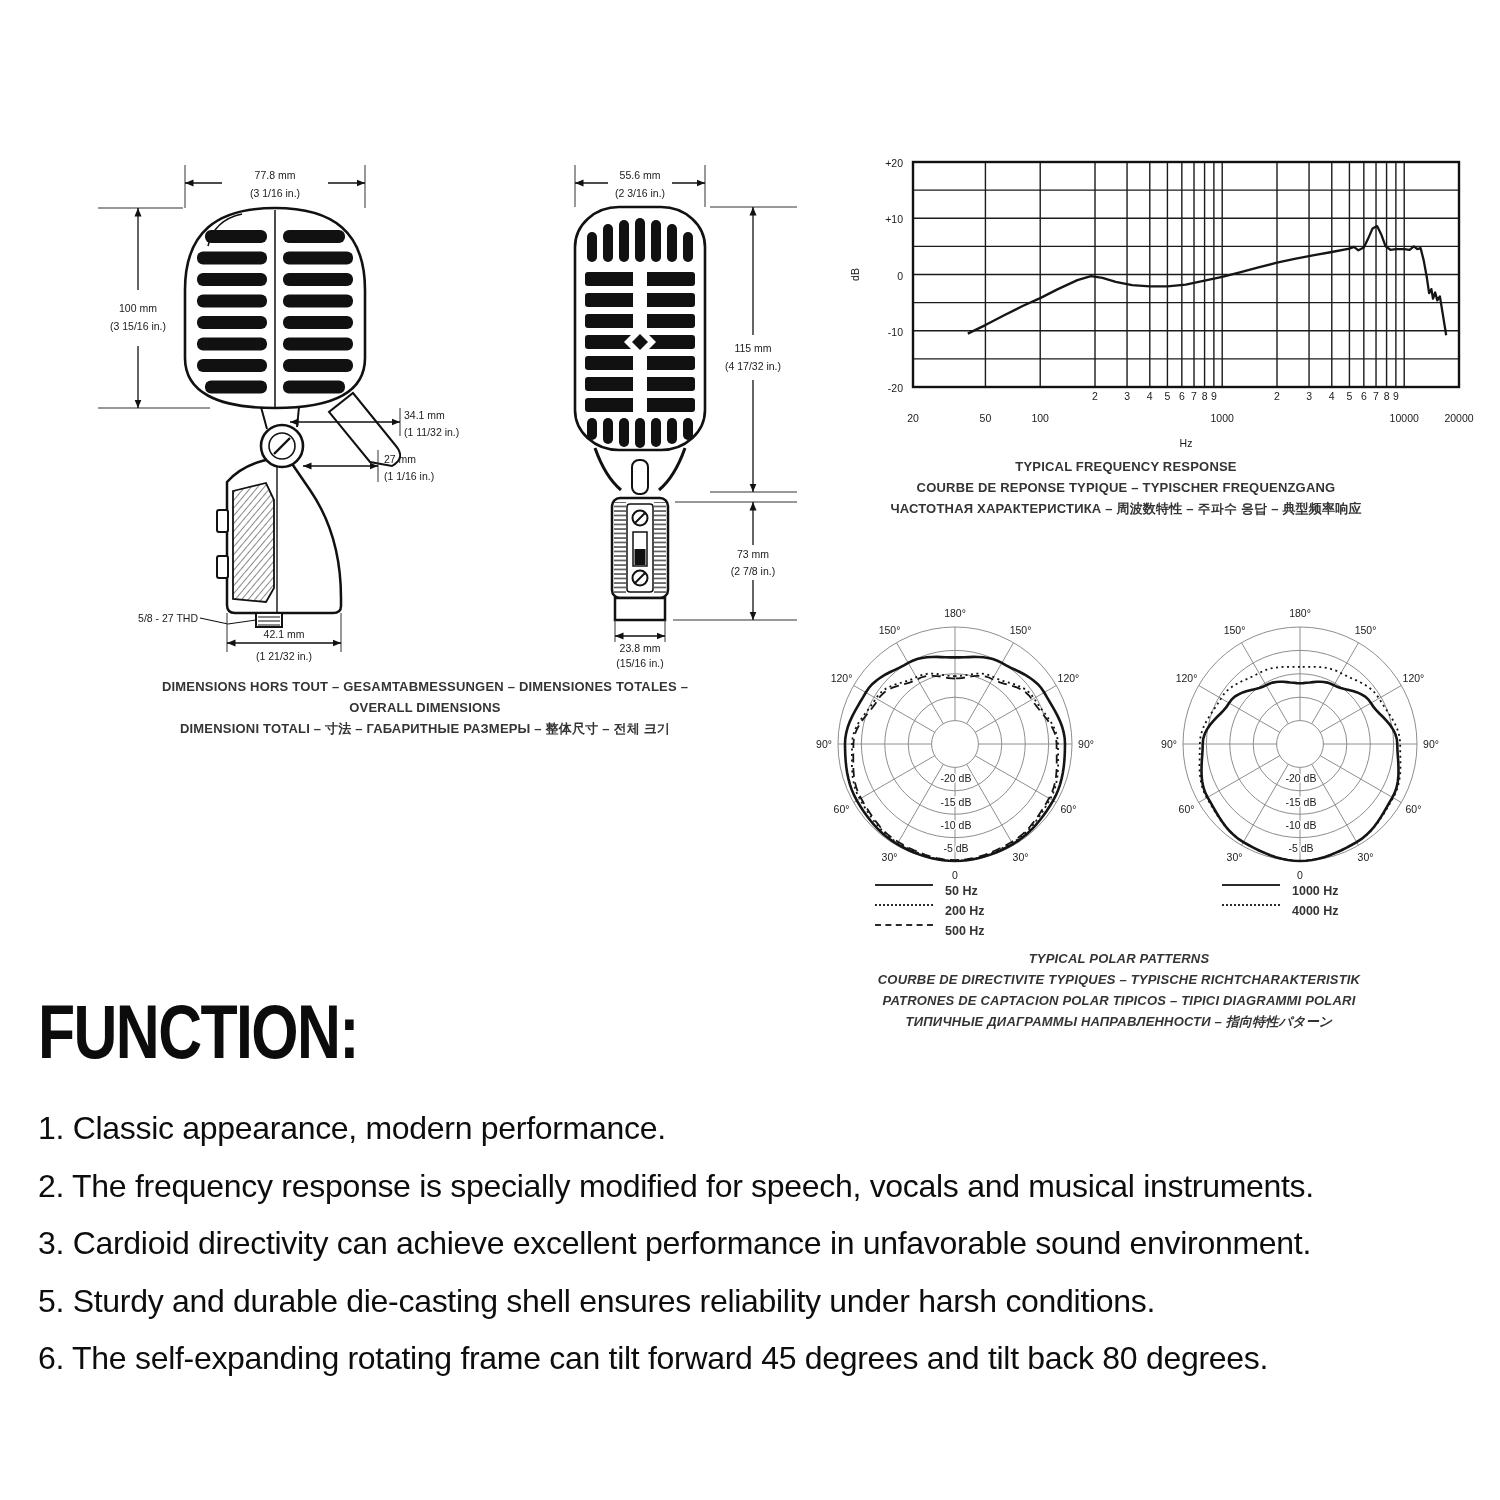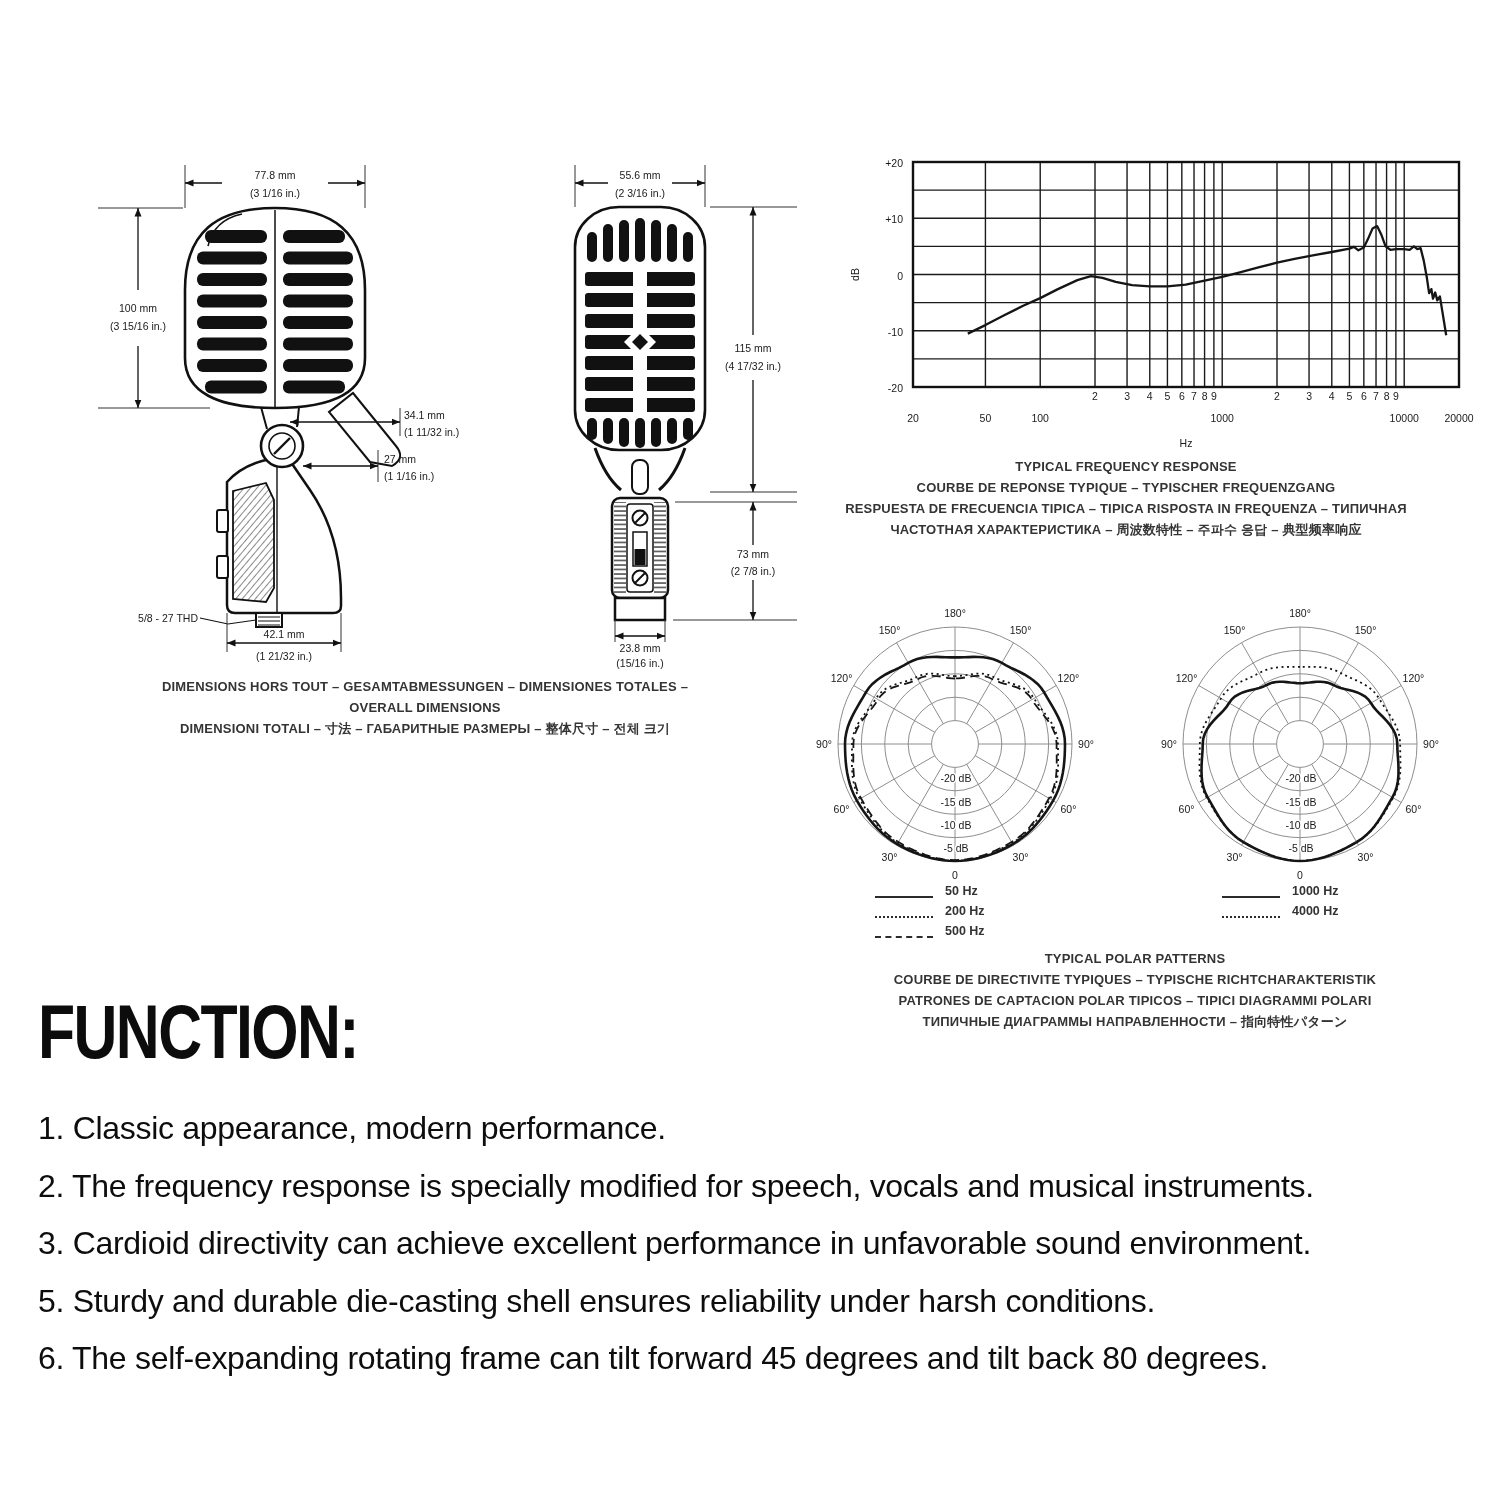--- a/index.html
+++ b/index.html
@@ -4,21 +4,21 @@
 <style>
   html,body{margin:0;padding:0;background:#fff;}
   .canvas{position:relative;width:1500px;height:1500px;background:#ffffff;overflow:hidden;
           font-family:"Liberation Sans", sans-serif;color:#111;}
   .abs{position:absolute;}
   svg{font-family:"Liberation Sans", sans-serif;}
   svg text{fill:#1a1a1a;font-size:10.5px;font-weight:500;}
   .caption{position:absolute;text-align:center;font-size:13px;font-weight:700;color:#343434;
            line-height:1.62;letter-spacing:.2px;}
   .legend{position:absolute;display:flex;flex-direction:column;gap:6px;}
-  .legend-row{display:flex;align-items:flex-end;gap:12px;}
+  .legend-row{display:flex;align-items:flex-start;gap:12px;}
   .legend-sample{width:58px;height:0;}
   .ls-solid{border-top:2.6px solid #2b2b2b;}
   .ls-dotted{border-top:2.6px dotted #2b2b2b;}
   .ls-dashed{border-top:2.6px dashed #2b2b2b;}
   .legend-label{font-size:12.5px;font-weight:700;color:#333;}
   .function-title{position:absolute;left:38px;top:988px;font-size:76px;font-weight:800;
                   letter-spacing:-2px;transform:scaleX(.8);transform-origin:left center;color:#0c0c0c;}
   .function-list{position:absolute;left:38px;top:1100px;width:1448px;margin:0;padding:0;
                  list-style:none;font-size:32px;line-height:1.8;color:#0d0d0d;letter-spacing:-0.3px;}
   .function-list li{margin:0;padding:0;}
@@ -261,21 +261,20 @@
       <text x="150.42508157831082" y="270" text-anchor="middle" font-size="17" font-weight="700">50</text>
       <text x="205.2125407891554" y="270" text-anchor="middle" font-size="17" font-weight="700">100</text>
       <text x="387.2125407891554" y="270" text-anchor="middle" font-size="17" font-weight="700">1000</text>
       <text x="569.2125407891554" y="270" text-anchor="middle" font-size="17" font-weight="700">10000</text>
       <text x="624" y="270" text-anchor="middle" font-size="17" font-weight="700">20000</text>
       <text x="351" y="295" text-anchor="middle" font-size="20" font-weight="700">Hz</text>
     </svg>
   <div class="caption" style="left:796px;top:456px;width:660px;">
     <div>TYPICAL FREQUENCY RESPONSE</div>
     <div>COURBE DE REPONSE TYPIQUE – TYPISCHER FREQUENZGANG</div>
-    <div>RESPUESTA DE FRECUENCIA TIPICA – TIPICA RISPOSTA IN FREQUENZA – ТИПИЧНАЯ</div>
     <div>ЧАСТОТНАЯ ХАРАКТЕРИСТИКА – 周波数特性 – 주파수 응답 – 典型频率响应</div>
   </div>
 
   <svg id="polar-low" class="abs" style="left:790px;top:588px;" width="330" height="330" viewBox="0 0 330 330">
       <g stroke="#8e8e8e" stroke-width="1" fill="none">
         <circle cx="165" cy="156" r="23.4"></circle>
         <circle cx="165" cy="156" r="46.8"></circle>
         <circle cx="165" cy="156" r="70.2"></circle>
         <circle cx="165" cy="156" r="93.6"></circle>
         <circle cx="165" cy="156" r="117"></circle>
@@ -371,21 +370,21 @@
     <div class="legend-row">
       <span class="legend-sample ls-solid"></span>
       <span class="legend-label">1000 Hz</span>
     </div>
     <div class="legend-row">
       <span class="legend-sample ls-dotted"></span>
       <span class="legend-label">4000 Hz</span>
     </div>
   </div>
 
-  <div class="caption" style="left:800px;top:948px;width:670px;">
+  <div class="caption" style="left:784px;top:948px;width:670px;font-style:italic;">
     <div>TYPICAL POLAR PATTERNS</div>
     <div>COURBE DE DIRECTIVITE TYPIQUES – TYPISCHE RICHTCHARAKTERISTIK</div>
     <div>PATRONES DE CAPTACION POLAR TIPICOS – TIPICI DIAGRAMMI POLARI</div>
     <div>ТИПИЧНЫЕ ДИАГРАММЫ НАПРАВЛЕННОСТИ – 指向特性パターン</div>
   </div>
 
   <div class="function-title">FUNCTION:</div>
   <ul class="function-list">
     <li>1. Classic appearance, modern performance.</li>
     <li>2. The frequency response is specially modified for speech, vocals and musical instruments.</li>

